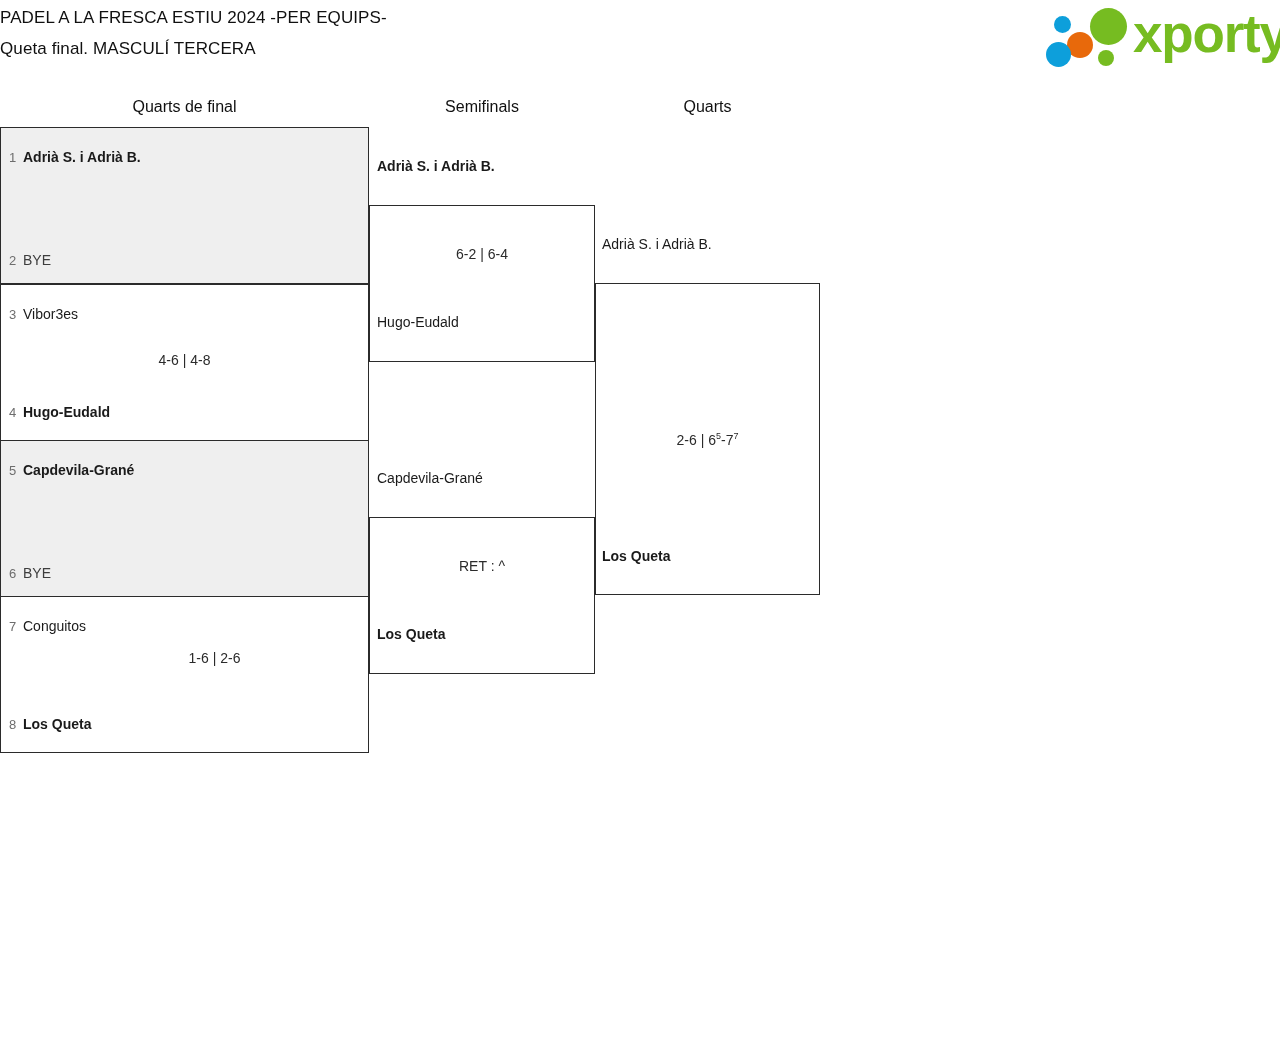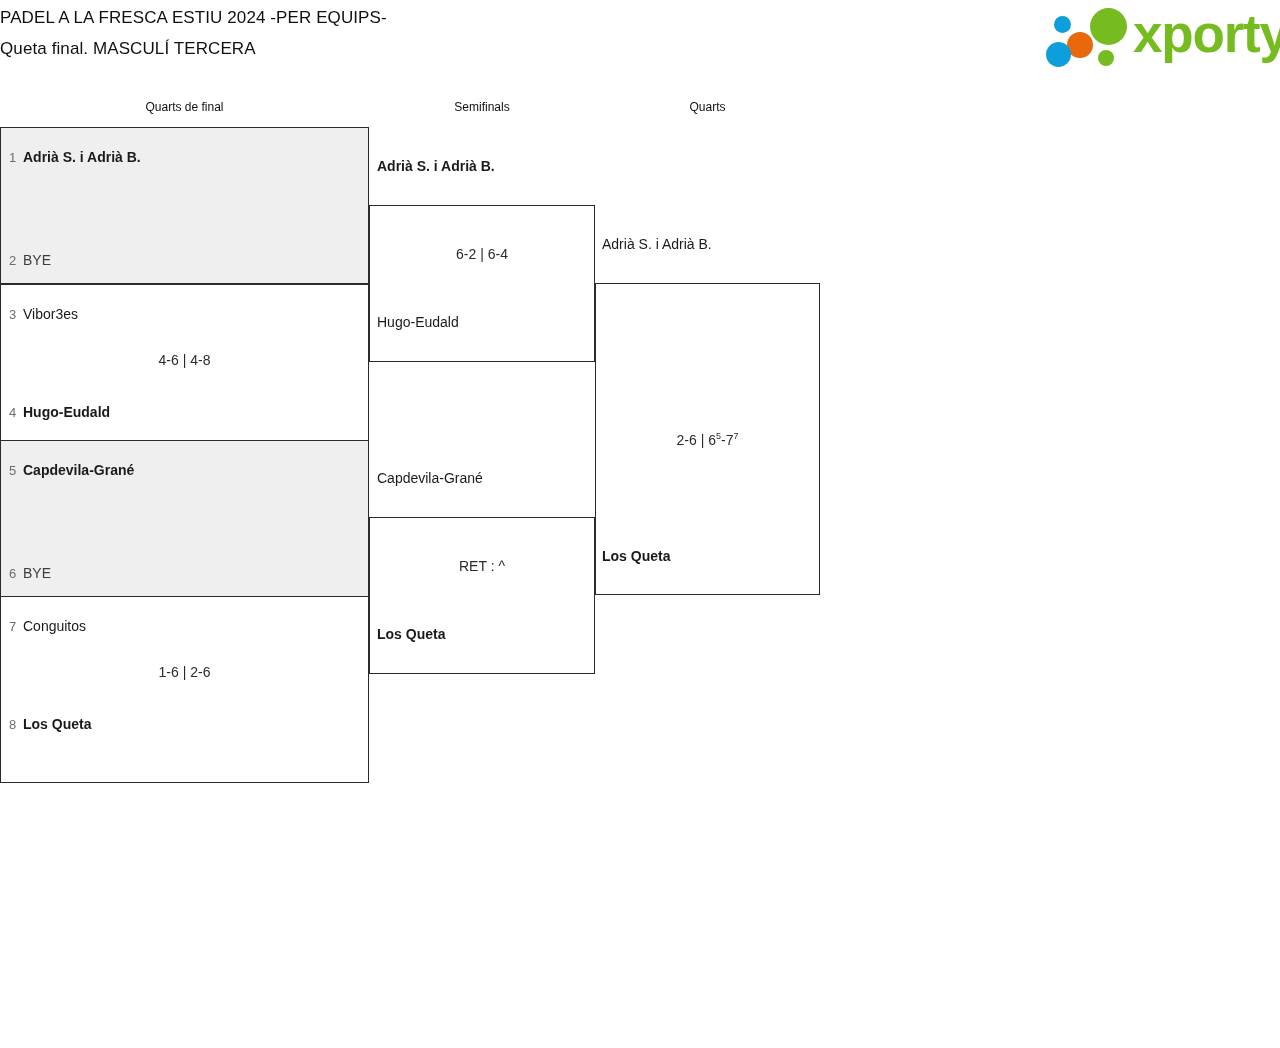--- a/index.html
+++ b/index.html
@@ -77,21 +77,21 @@
   
   #bracket {
     position: absolute;
     left: 0;
     top: 88px;
     width: 1280px;
     height: 680px;
   }
   .round-header {
     position: absolute;
-    font-size: 12px;
+    font-size: 16px;
     line-height: 20px;
     font-weight: 400;
     color: #101010;
     text-align: center;
     white-space: nowrap;
   }
   #rh-0 { left: 0px;   top: 9px;  width: 369px; }
   #rh-1 { left: 369px; top: 9px;  width: 226px; }
   #rh-2 { left: 595px; top: 9px;  width: 225px; }
 
@@ -204,25 +204,25 @@
   <div class="match shaded" style="left:0px; top:352px; width:369px; height:157px;">
     <div class="player winner" style="top:20px;">
       <span class="seed">5</span><span class="pname">Capdevila-Grané</span>
     </div>
     <div class="score" style="top:69px;"></div>
     <div class="player bye" style="top:123px;">
       <span class="seed">6</span><span class="pname">BYE</span>
     </div>
   </div>
 
-  <div class="match" style="left:0px; top:508px; width:369px; height:187px;">
+  <div class="match" style="left:0px; top:508px; width:369px; height:157px;">
     <div class="player" style="top:20px;">
       <span class="seed">7</span><span class="pname">Conguitos</span>
     </div>
-    <div class="score" style="top:66px;">1-6 | 2-6</div>
+    <div class="score" style="top:52px;margin-left:30px;">1-6 | 2-6</div>
     <div class="player winner" style="top:118px;">
       <span class="seed">8</span><span class="pname">Los Queta</span>
     </div>
   </div>
 
   <div class="adv-name winner" style="left:377px; top:69px;">Adrià S. i Adrià B.</div>
 
   <div class="match" style="left:369px; top:117px; width:226px; height:157px;padding-left:44px;">
     <div class="score" style="top:39px;">6-2 | 6-4</div>
   </div>

